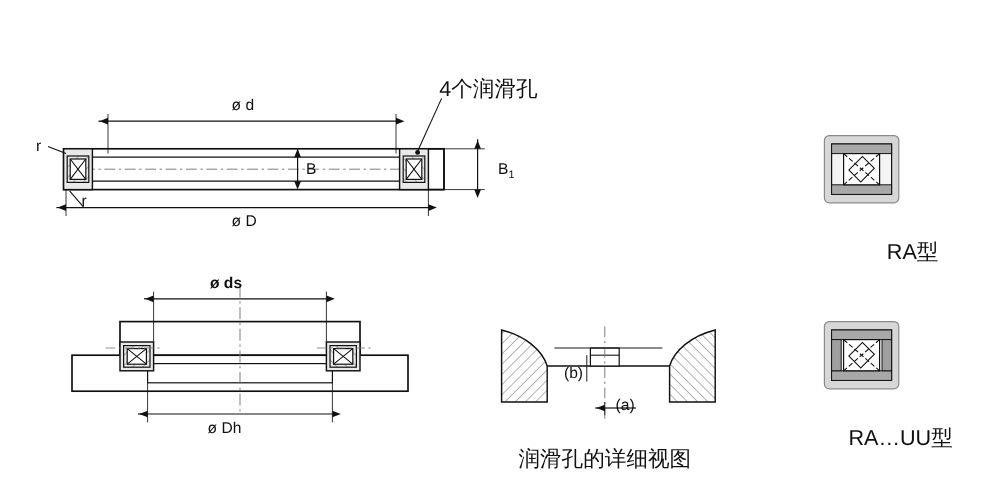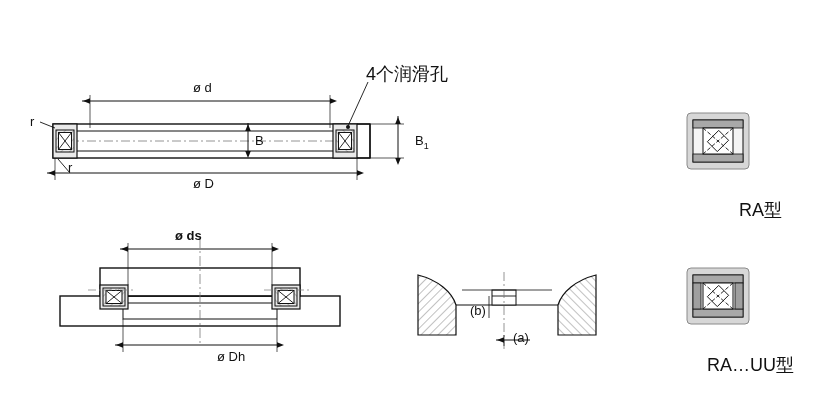--- a/index.html
+++ b/index.html
@@ -198,21 +198,22 @@
   <div class="lbl" style="left:193px;top:176px;">ø D</div>
   <div class="lbl" style="left:255px;top:133px;">B</div>
   <div class="lbl" style="left:405px;top:133px;margin-left:10px;">
     <span>B</span><span class="sub">1</span>
   </div>
   <div class="lbl" style="left:30px;top:114px;">r</div>
   <div class="lbl" style="left:68px;top:160px;">r</div>
   <div class="lbl cn" style="left:366px;top:62px;">4个润滑孔</div>
 
   <div class="lbl" style="left:175px;top:228px;font-weight:bold;">ø ds</div>
-  <div class="lbl" style="left:173px;top:349px;margin-left:44px;">ø Dh</div>
+  <div class="lbl" style="left:173px;top:349px;">ø Dh</div>
 
   <div class="lbl" style="left:470px;top:303px;">(b)</div>
   <div class="lbl" style="left:513px;top:330px;">(a)</div>
+  <div class="lbl cn" style="left:432px;top:370px;">润滑孔的详细视图</div>
 
   <div class="lbl cn" style="left:739px;top:198px;">RA型</div>
   <div class="lbl cn" style="left:707px;top:353px;">RA…UU型</div>
 
 </div>
 
 </body></html>

